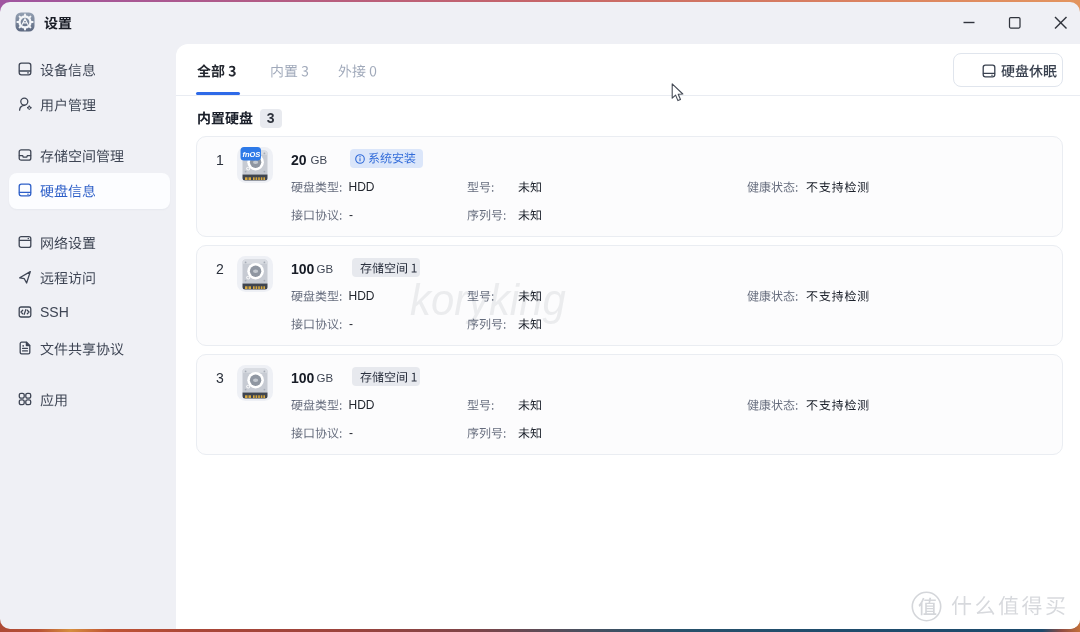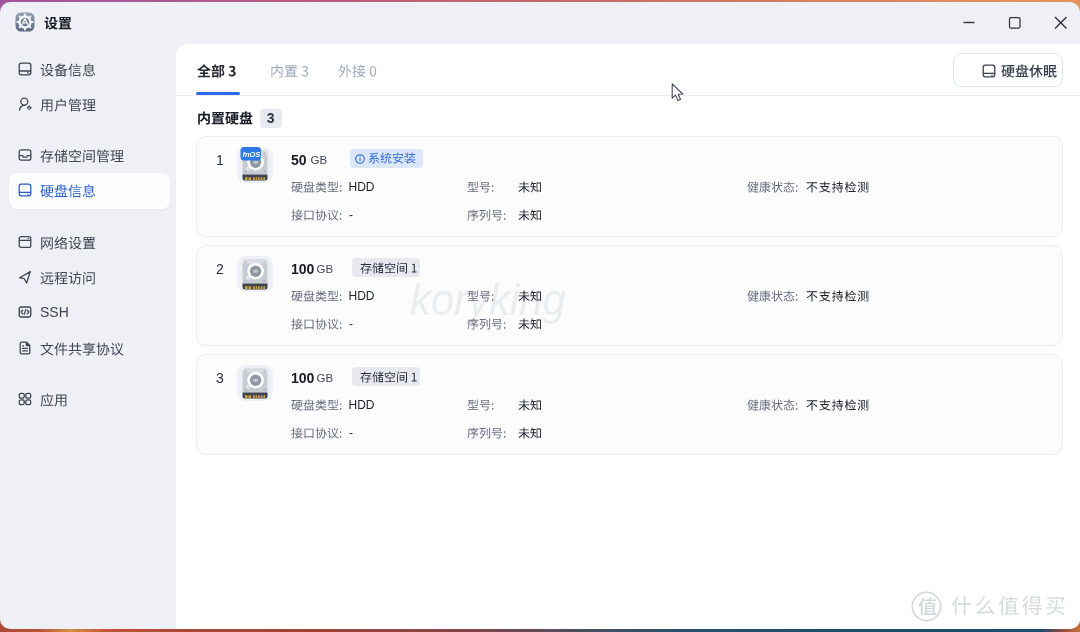--- a/index.html
+++ b/index.html
@@ -186,21 +186,21 @@
       <rect x="11.5" y="30.3" width="2.5" height="2.7"></rect>
 <rect x="16.0" y="30.3" width="1.6" height="2.7"></rect>
       <rect x="18.6" y="30.3" width="1.6" height="2.7"></rect>
 <rect x="21.2" y="30.3" width="1.6" height="2.7"></rect>
       <rect x="23.8" y="30.3" width="1.6" height="2.7"></rect>
 <rect x="26.4" y="30.3" width="1.6" height="2.7"></rect>
 </g>
 <rect x="3.5" y="0" width="20.5" height="13.5" rx="3.5" fill="#2e7ae8"></rect>
     <text x="5.4" y="9.8" font-family="Liberation Sans" font-size="7.5" font-weight="bold" font-style="italic" fill="#fff">fnOS</text>
   </svg>
-<div class="abs" style="left:291px;top:151.5px;font-size:14px;font-weight:bold;color:#171c26;line-height:17px">50</div>
+<div class="abs" style="left:291px;top:151.5px;font-size:14px;font-weight:bold;color:#171c26;line-height:17px">20</div>
 <div class="abs" style="left:310.5px;top:153.3px;font-size:11.5px;color:#3f4654;line-height:14px">GB</div>
 <div class="abs" style="left:349.5px;top:149px;width:73px;height:18.5px;background:#dbe6fa;border-radius:4px"></div>
 <svg class="abs" style="left:354.5px;top:153.5px" width="10" height="10" viewBox="0 0 10 10" fill="none" stroke="#316bd9">
     <circle cx="5" cy="5" r="4.3" stroke-width="1.1"></circle>
     <line x1="5" y1="4.3" x2="5" y2="7.2" stroke-width="1.1"></line>
     <circle cx="5" cy="2.8" r="0.7" fill="#316bd9" stroke="none"></circle>
   </svg>
 <div style="position:absolute;left:367.5px;top:152.3px;line-height:0;"><svg width="48.0" height="12.0" viewBox="0 0 48.0 12.0">
       <path fill="#316bd9" d="M3.4 7.9 4.3 8.2Q4 8.7 3.5 9.2Q3.1 9.6 2.6 10.1Q2.1 10.5 1.6 10.8Q1.5 10.7 1.4 10.6Q1.3 10.5 1.1 10.4Q1 10.3 0.8 10.2Q1.6 9.8 2.3 9.1Q3 8.5 3.4 7.9ZM7.6 8.3 8.3 7.8Q8.8 8.2 9.4 8.6Q9.9 9.1 10.4 9.5Q10.9 9.9 11.2 10.3L10.5 10.8Q10.2 10.5 9.7 10Q9.2 9.6 8.7 9.1Q8.1 8.7 7.6 8.3ZM5.7 6.9H6.6V10.3Q6.6 10.7 6.5 10.9Q6.4 11.1 6.1 11.2Q5.8 11.3 5.3 11.4Q4.8 11.4 4.2 11.4Q4.2 11.2 4.1 10.9Q4 10.7 3.8 10.5Q4.2 10.5 4.5 10.5Q4.9 10.5 5.1 10.5Q5.3 10.5 5.4 10.5Q5.6 10.5 5.6 10.5Q5.7 10.4 5.7 10.3ZM9.6 0.6 10.3 1.3Q9.4 1.5 8.4 1.7Q7.3 1.8 6.2 2Q5 2.1 3.8 2.2Q2.6 2.3 1.5 2.3Q1.5 2.1 1.4 1.9Q1.4 1.7 1.3 1.5Q2.4 1.5 3.5 1.4Q4.7 1.3 5.8 1.2Q6.9 1.1 7.9 0.9Q8.9 0.8 9.6 0.6ZM1.5 7.6Q1.5 7.5 1.5 7.4Q1.4 7.2 1.4 7.1Q1.3 6.9 1.3 6.8Q1.6 6.7 2 6.6Q2.4 6.4 2.9 6.1Q3.2 6 3.8 5.7Q4.4 5.3 5.2 4.8Q6 4.4 6.8 3.8Q7.6 3.2 8.4 2.6L9.1 3.2Q7.4 4.5 5.6 5.5Q3.9 6.5 2.2 7.2V7.3Q2.2 7.3 2.1 7.3Q2 7.3 1.9 7.4Q1.7 7.4 1.6 7.5Q1.5 7.6 1.5 7.6ZM1.5 7.6 1.5 7 2.1 6.6 9.8 6.1Q9.8 6.3 9.8 6.5Q9.8 6.7 9.8 6.9Q8 7 6.7 7.1Q5.5 7.2 4.6 7.3Q3.7 7.3 3.2 7.4Q2.6 7.4 2.3 7.5Q2 7.5 1.8 7.5Q1.7 7.6 1.5 7.6ZM2.2 5.1Q2.2 5 2.1 4.9Q2.1 4.7 2 4.6Q2 4.4 1.9 4.3Q2.1 4.3 2.3 4.2Q2.6 4 2.8 3.8Q3 3.7 3.3 3.5Q3.5 3.3 3.9 3Q4.3 2.6 4.6 2.3Q5 1.9 5.3 1.5L6.1 2Q5.3 2.8 4.5 3.5Q3.6 4.2 2.8 4.7V4.7Q2.8 4.7 2.7 4.8Q2.6 4.8 2.5 4.9Q2.4 4.9 2.3 5Q2.2 5 2.2 5.1ZM2.2 5.1 2.2 4.5 2.7 4.2 6.9 4Q6.8 4.2 6.8 4.4Q6.8 4.6 6.8 4.7Q5.3 4.8 4.5 4.9Q3.6 4.9 3.2 5Q2.7 5 2.5 5Q2.3 5.1 2.2 5.1ZM8 5.2 8.7 4.9Q9.1 5.3 9.6 5.8Q10.1 6.2 10.5 6.7Q10.9 7.2 11.1 7.5L10.4 8Q10.2 7.6 9.8 7.1Q9.4 6.6 8.9 6.1Q8.4 5.6 8 5.2Z M20.9 3.9 21.6 3.6Q21.9 4 22.3 4.5Q22.6 5 22.9 5.4Q23.2 5.9 23.4 6.2L22.6 6.6Q22.5 6.3 22.2 5.8Q21.9 5.4 21.6 4.9Q21.2 4.4 20.9 3.9ZM16.9 2.2H23.4V3H16.9ZM20.4 6.3H21.3V10.1Q21.3 10.4 21.3 10.4Q21.4 10.5 21.6 10.5Q21.6 10.5 21.8 10.5Q22 10.5 22.1 10.5Q22.3 10.5 22.4 10.5Q22.5 10.5 22.6 10.4Q22.7 10.3 22.7 9.9Q22.7 9.5 22.7 8.8Q22.9 8.9 23.1 9Q23.3 9.1 23.5 9.2Q23.5 10 23.4 10.5Q23.3 10.9 23.1 11.1Q22.8 11.3 22.5 11.3Q22.4 11.3 22.3 11.3Q22.1 11.3 21.9 11.3Q21.8 11.3 21.6 11.3Q21.5 11.3 21.4 11.3Q21 11.3 20.8 11.2Q20.6 11.1 20.5 10.8Q20.4 10.6 20.4 10.1ZM18.1 6.4H19Q19 7.4 18.9 8.2Q18.7 9 18.5 9.6Q18.2 10.2 17.7 10.7Q17.2 11.1 16.4 11.5Q16.3 11.4 16.2 11.2Q16.1 11.1 16 11Q15.9 10.8 15.8 10.8Q16.5 10.5 17 10.1Q17.4 9.7 17.7 9.2Q17.9 8.6 18 7.9Q18.1 7.2 18.1 6.4ZM16.9 6.4 16.9 5.7 17.4 5.4 22.3 5Q22.3 5.2 22.3 5.4Q22.3 5.6 22.4 5.7Q21 5.9 20.1 6Q19.1 6.1 18.6 6.1Q18 6.2 17.7 6.2Q17.4 6.3 17.2 6.3Q17 6.3 16.9 6.4ZM19.1 0.7 20 0.5Q20.2 0.8 20.4 1.2Q20.6 1.7 20.7 2L19.8 2.3Q19.7 1.9 19.5 1.5Q19.3 1.1 19.1 0.7ZM16.9 6.4Q16.9 6.3 16.9 6.1Q16.8 5.9 16.8 5.8Q16.7 5.6 16.6 5.5Q16.8 5.5 17 5.4Q17.2 5.3 17.4 5.1Q17.5 5 17.8 4.7Q18 4.4 18.4 4Q18.7 3.6 18.9 3.2Q19.2 2.8 19.4 2.6H20.4Q20.2 2.9 19.9 3.3Q19.6 3.8 19.2 4.2Q18.9 4.7 18.6 5.1Q18.2 5.5 18 5.8Q18 5.8 17.9 5.8Q17.8 5.9 17.6 5.9Q17.5 6 17.3 6.1Q17.2 6.1 17.1 6.2Q16.9 6.3 16.9 6.4ZM12.8 8.4Q12.8 8.3 12.7 8.1Q12.7 8 12.6 7.8Q12.6 7.6 12.5 7.5Q12.7 7.5 12.9 7.3Q13.1 7 13.4 6.7Q13.6 6.5 13.9 6.2Q14.1 5.8 14.5 5.3Q14.9 4.8 15.2 4.2Q15.6 3.6 15.9 3L16.7 3.5Q16 4.7 15.2 5.8Q14.3 7 13.4 7.9V7.9Q13.4 7.9 13.3 7.9Q13.2 8 13.1 8.1Q13 8.1 12.9 8.2Q12.8 8.3 12.8 8.4ZM12.8 8.4 12.7 7.6 13.2 7.3 16.4 6.6Q16.4 6.8 16.4 7.1Q16.4 7.3 16.4 7.4Q15.3 7.7 14.6 7.8Q14 8 13.6 8.1Q13.2 8.2 13.1 8.3Q12.9 8.3 12.8 8.4ZM12.7 5.5Q12.7 5.4 12.6 5.2Q12.6 5.1 12.5 4.9Q12.5 4.7 12.4 4.6Q12.6 4.5 12.7 4.3Q12.9 4.1 13.1 3.8Q13.2 3.7 13.4 3.3Q13.6 3 13.9 2.5Q14.1 2 14.4 1.5Q14.6 1 14.8 0.4L15.7 0.9Q15.4 1.6 15 2.3Q14.6 3.1 14.2 3.7Q13.7 4.4 13.3 5V5Q13.3 5 13.2 5Q13.1 5.1 13 5.2Q12.9 5.2 12.8 5.3Q12.7 5.4 12.7 5.5ZM12.7 5.5 12.7 4.8 13.1 4.5 15.4 4.3Q15.4 4.4 15.3 4.7Q15.3 4.9 15.3 5Q14.5 5.1 14.1 5.2Q13.6 5.3 13.3 5.3Q13.1 5.4 12.9 5.4Q12.8 5.4 12.7 5.5ZM12.5 9.9Q13 9.8 13.6 9.6Q14.3 9.4 15 9.2Q15.7 9 16.4 8.8L16.5 9.6Q15.5 9.9 14.5 10.2Q13.5 10.5 12.7 10.8Z M25.1 1.9H34.9V4.3H33.9V2.7H26V4.3H25.1ZM32 5.6 33 5.8Q32.4 7.5 31.4 8.6Q30.3 9.7 28.9 10.4Q27.4 11.1 25.6 11.5Q25.5 11.4 25.4 11.2Q25.3 11.1 25.2 10.9Q25.1 10.8 25 10.7Q26.8 10.3 28.2 9.7Q29.7 9.1 30.6 8.1Q31.5 7.1 32 5.6ZM24.8 5.2H35.2V6H24.8ZM29 0.7 29.9 0.5Q30.1 0.8 30.3 1.3Q30.6 1.8 30.7 2.1L29.7 2.3Q29.6 2 29.4 1.5Q29.2 1.1 29 0.7ZM26.3 7.9 27 7.2Q28 7.6 29.1 8Q30.2 8.4 31.3 8.8Q32.4 9.3 33.3 9.8Q34.3 10.2 35 10.7L34.2 11.4Q33.6 11 32.7 10.5Q31.7 10.1 30.7 9.6Q29.6 9.1 28.5 8.7Q27.3 8.2 26.3 7.9ZM26.3 7.9Q26.7 7.4 27 6.9Q27.4 6.3 27.8 5.7Q28.2 5 28.5 4.4Q28.8 3.8 29.1 3.2L30 3.4Q29.8 4 29.5 4.6Q29.1 5.2 28.8 5.9Q28.4 6.5 28.1 7Q27.7 7.5 27.4 7.9Z M41.4 7.1 42.1 7.4Q41.7 7.9 41.1 8.3Q40.5 8.7 39.8 9Q39.1 9.3 38.4 9.6Q37.7 9.8 37 10Q36.9 9.9 36.7 9.7Q36.6 9.5 36.4 9.3Q37.1 9.2 37.8 9Q38.5 8.8 39.2 8.5Q39.9 8.2 40.4 7.8Q41 7.5 41.4 7.1ZM42.6 7.1Q43 8 43.7 8.8Q44.4 9.5 45.4 10Q46.4 10.5 47.5 10.7Q47.4 10.8 47.2 11Q47.1 11.3 47 11.4Q45.8 11.1 44.8 10.6Q43.8 10 43 9.2Q42.3 8.4 41.8 7.3ZM46.1 7.8 46.7 8.3Q46.4 8.5 45.9 8.8Q45.5 9 45.1 9.3Q44.6 9.5 44.2 9.6L43.7 9.2Q44.1 9 44.5 8.8Q45 8.6 45.4 8.3Q45.8 8 46.1 7.8ZM36.6 6.9H47.4V7.6H36.6ZM40.6 2.1H47.2V2.9H40.6ZM41 4.8H47V5.6H41ZM39.3 0.5H40.1V6.1H39.3ZM43.5 0.5H44.4V5.3H43.5ZM36.8 1.7 37.4 1.1Q37.8 1.4 38.2 1.7Q38.6 2.1 38.9 2.4L38.3 3Q38.1 2.8 37.9 2.5Q37.6 2.3 37.4 2.1Q37.1 1.8 36.8 1.7ZM36.4 4.7Q37 4.5 37.8 4.1Q38.7 3.8 39.5 3.4L39.7 4.1Q38.9 4.5 38.2 4.8Q37.4 5.2 36.8 5.5ZM38.8 11.6 38.8 10.9 39.2 10.6 42.9 9.8Q42.9 10 42.9 10.2Q42.9 10.4 42.9 10.6Q41.6 10.8 40.8 11Q40.1 11.2 39.7 11.3Q39.2 11.4 39.1 11.5Q38.9 11.5 38.8 11.6ZM38.8 11.6Q38.8 11.5 38.7 11.3Q38.7 11.2 38.6 11.1Q38.6 10.9 38.5 10.8Q38.6 10.8 38.8 10.7Q38.9 10.6 39 10.5Q39.1 10.3 39.1 10.1V8.6L40 8.6V10.8Q40 10.8 39.9 10.9Q39.8 10.9 39.6 11Q39.4 11.1 39.2 11.2Q39 11.3 38.9 11.4Q38.8 11.5 38.8 11.6ZM41.3 6.1 42.1 5.8Q42.3 6.1 42.5 6.5Q42.7 6.9 42.8 7.2L41.9 7.4Q41.8 7.2 41.6 6.8Q41.5 6.4 41.3 6.1Z"></path>
     </svg></div>

